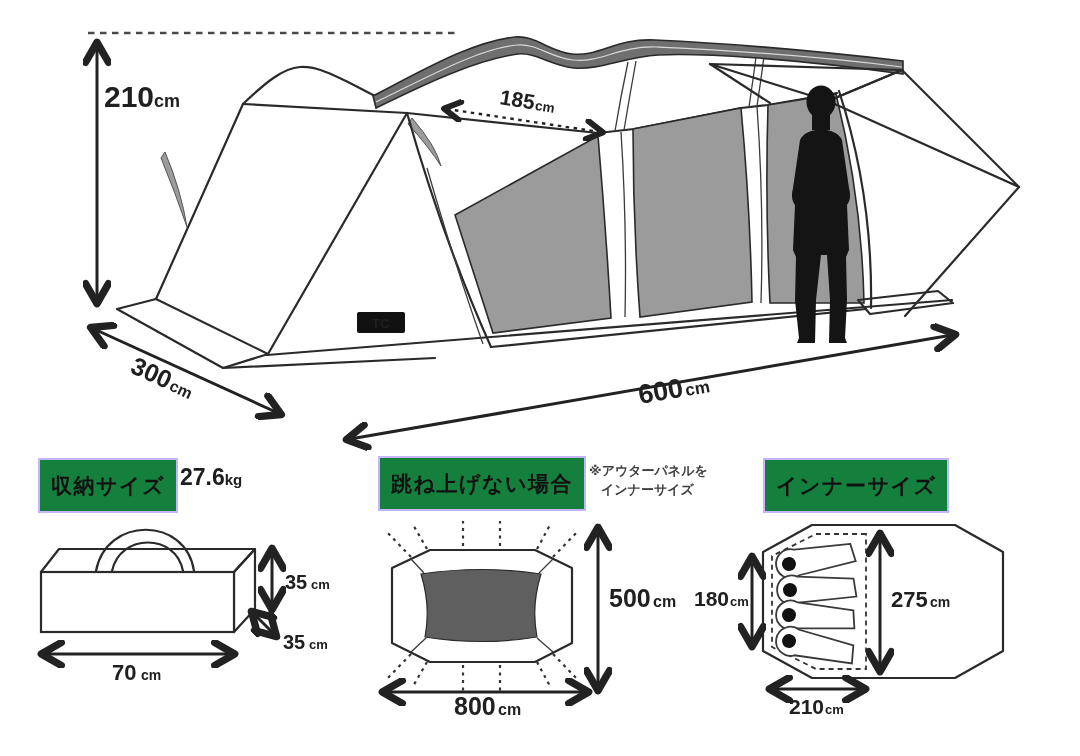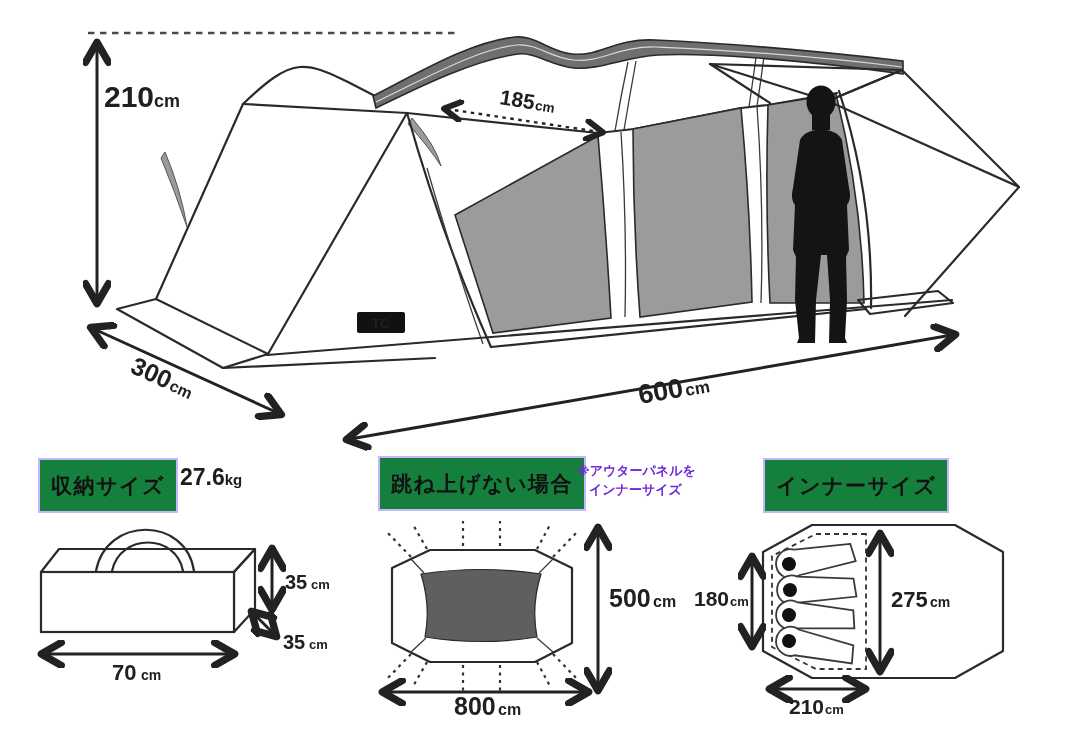--- a/index.html
+++ b/index.html
@@ -8,21 +8,21 @@
   svg{position:absolute;left:0;top:0;}
   .ln{stroke:#2a2a2a;stroke-width:2.2;fill:none;stroke-linecap:round;stroke-linejoin:round;}
   .thin{stroke:#3a3a3a;stroke-width:1.3;fill:none;}
   .dim-line{stroke:#222222;stroke-width:3;fill:none;marker-start:url(#arw);marker-end:url(#arw);}
   .dim-dash{stroke:#222222;stroke-width:2.4;fill:none;stroke-dasharray:3.5 4.5;
             marker-start:url(#arw);marker-end:url(#arw);}
   .guy{stroke:#333333;stroke-width:2.2;fill:none;stroke-dasharray:3 4.5;}
   text{fill:#202020;font-weight:700;font-family:"Liberation Sans","DejaVu Sans",sans-serif;}
   .title-box{position:absolute;border:2px solid #c4b5fd;background:#15803d;color:#111;
              font-size:21px;font-weight:700;letter-spacing:1.5px;padding:15px 11px;line-height:1;}
-  .note{position:absolute;font-size:13px;font-weight:700;color:#6d28d9;line-height:1.45;}
+  .note{position:absolute;font-size:13px;font-weight:700;color:#404040;line-height:1.45;margin-left:12px;}
   .weight{position:absolute;font-weight:700;color:#1d1d1d;font-size:23px;line-height:1;}
   .weight .kg{font-size:15px;text-align:right;}
 </style>
 </head>
 <body>
 
 <div class="canvas">
 
 <svg width="1080" height="756" viewBox="0 0 1080 756">
   <defs>

